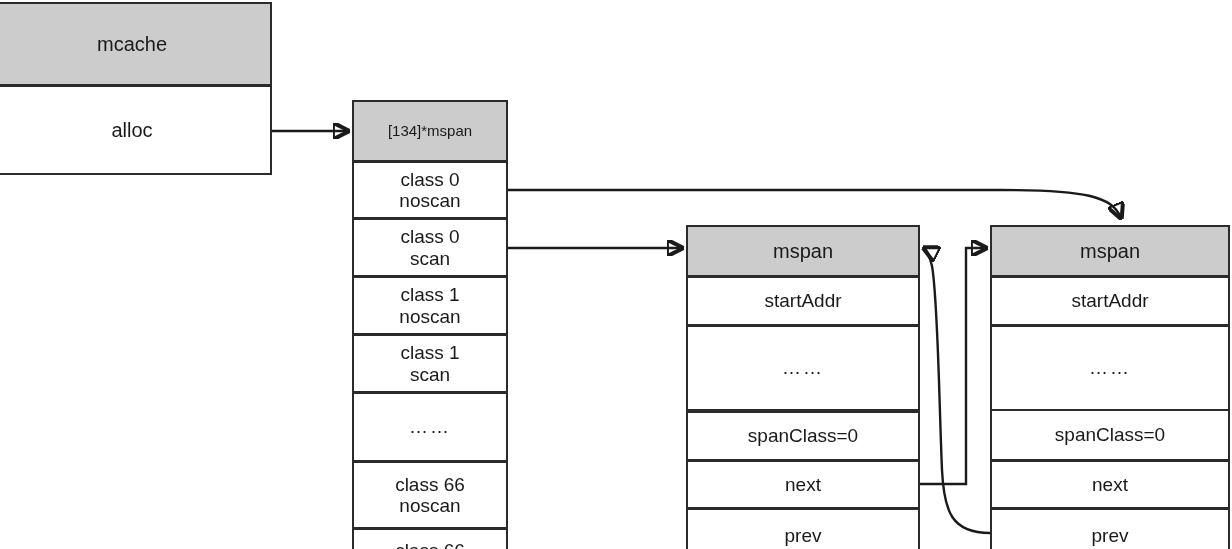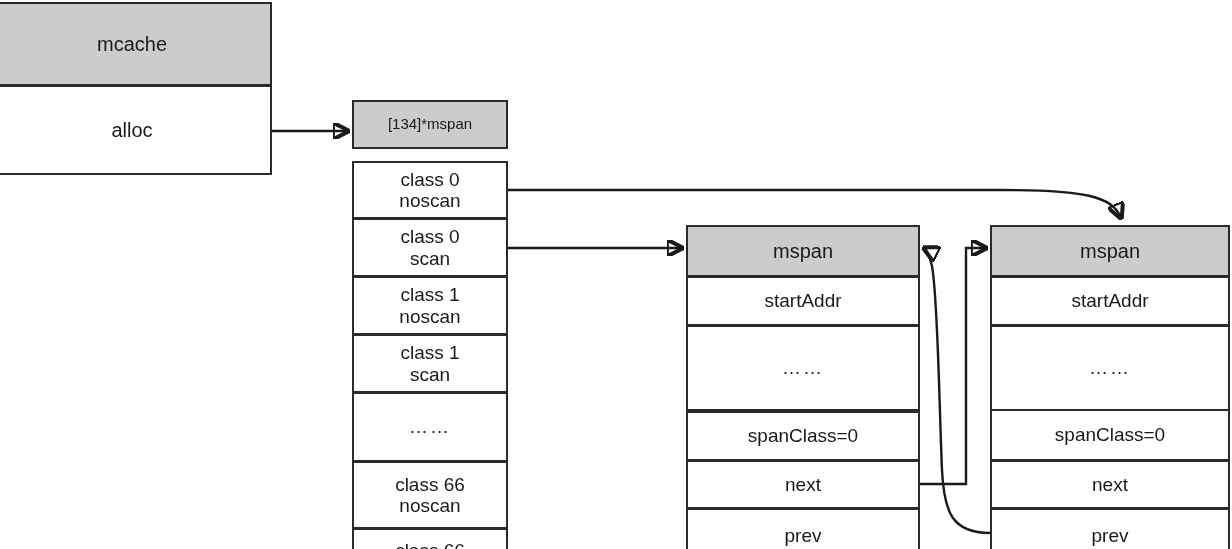--- a/index.html
+++ b/index.html
@@ -28,21 +28,21 @@
   svg.wires path,svg.wires line{fill:none;stroke:#1a1a1a;stroke-width:2.4;}
 </style>
 </head>
 <body>
 
 <div class="stage">
 
   <div class="cell gray t20" style="left:-8px;top:2px;width:280px;height:84px;">mcache</div>
   <div class="cell t20" style="left:-8px;top:85px;width:280px;height:90px;">alloc</div>
 
-  <div class="cell gray t15" style="left:352px;top:100px;width:156px;height:49px;">[134]*mspan</div>
+  <div class="cell gray t15" style="left:352px;top:100px;width:156px;height:62px;">[134]*mspan</div>
 
   <div class="cell t19" style="left:352px;top:161px;width:156px;height:58px;">class 0
 noscan</div>
   <div class="cell t19" style="left:352px;top:218px;width:156px;height:59px;">class 0
 scan</div>
   <div class="cell t19" style="left:352px;top:276px;width:156px;height:59px;">class 1
 noscan</div>
   <div class="cell t19" style="left:352px;top:334px;width:156px;height:59px;">class 1
 scan</div>
   <div class="cell dots" style="left:352px;top:392px;width:156px;height:70px;">……</div>

